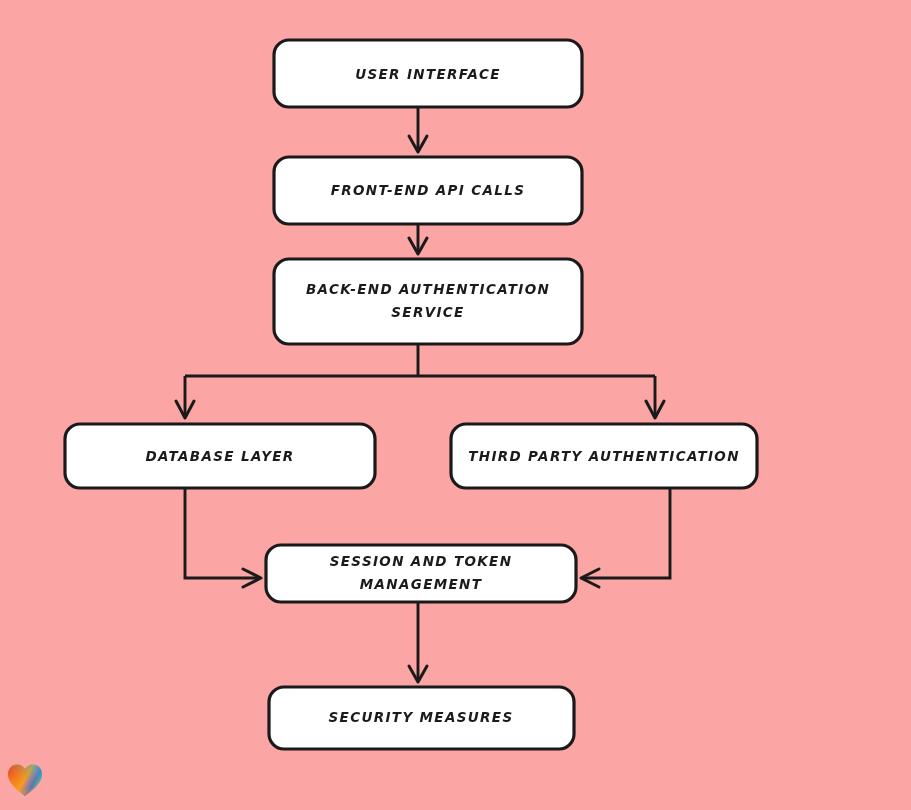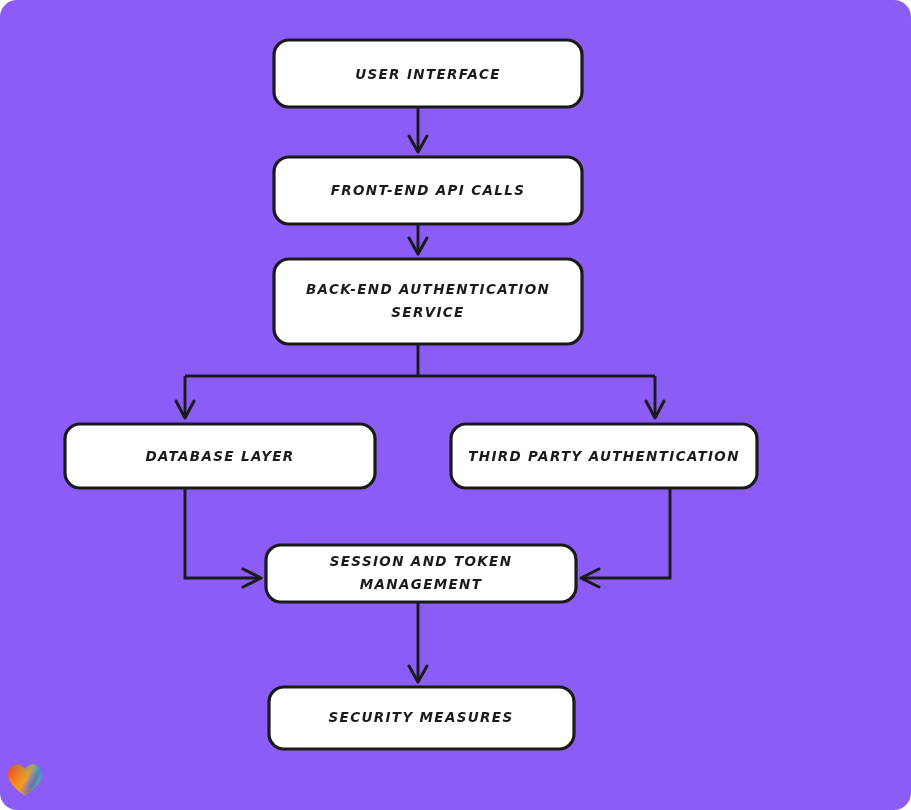--- a/index.html
+++ b/index.html
@@ -8,23 +8,22 @@
     padding: 0;
     background: #ffffff;
   }
   body {
     font-family: "DejaVu Sans", sans-serif;
   }
   #canvas {
     position: relative;
     width: 911px;
     height: 810px;
-    background: #8b5cf6;
+    background: #fca5a5;
     overflow: hidden;
-    border-radius: 17px;
   }
   #diagram-svg {
     position: absolute;
     left: 0;
     top: 0;
     width: 911px;
     height: 810px;
   }
   .node-box {
     fill: #ffffff;

